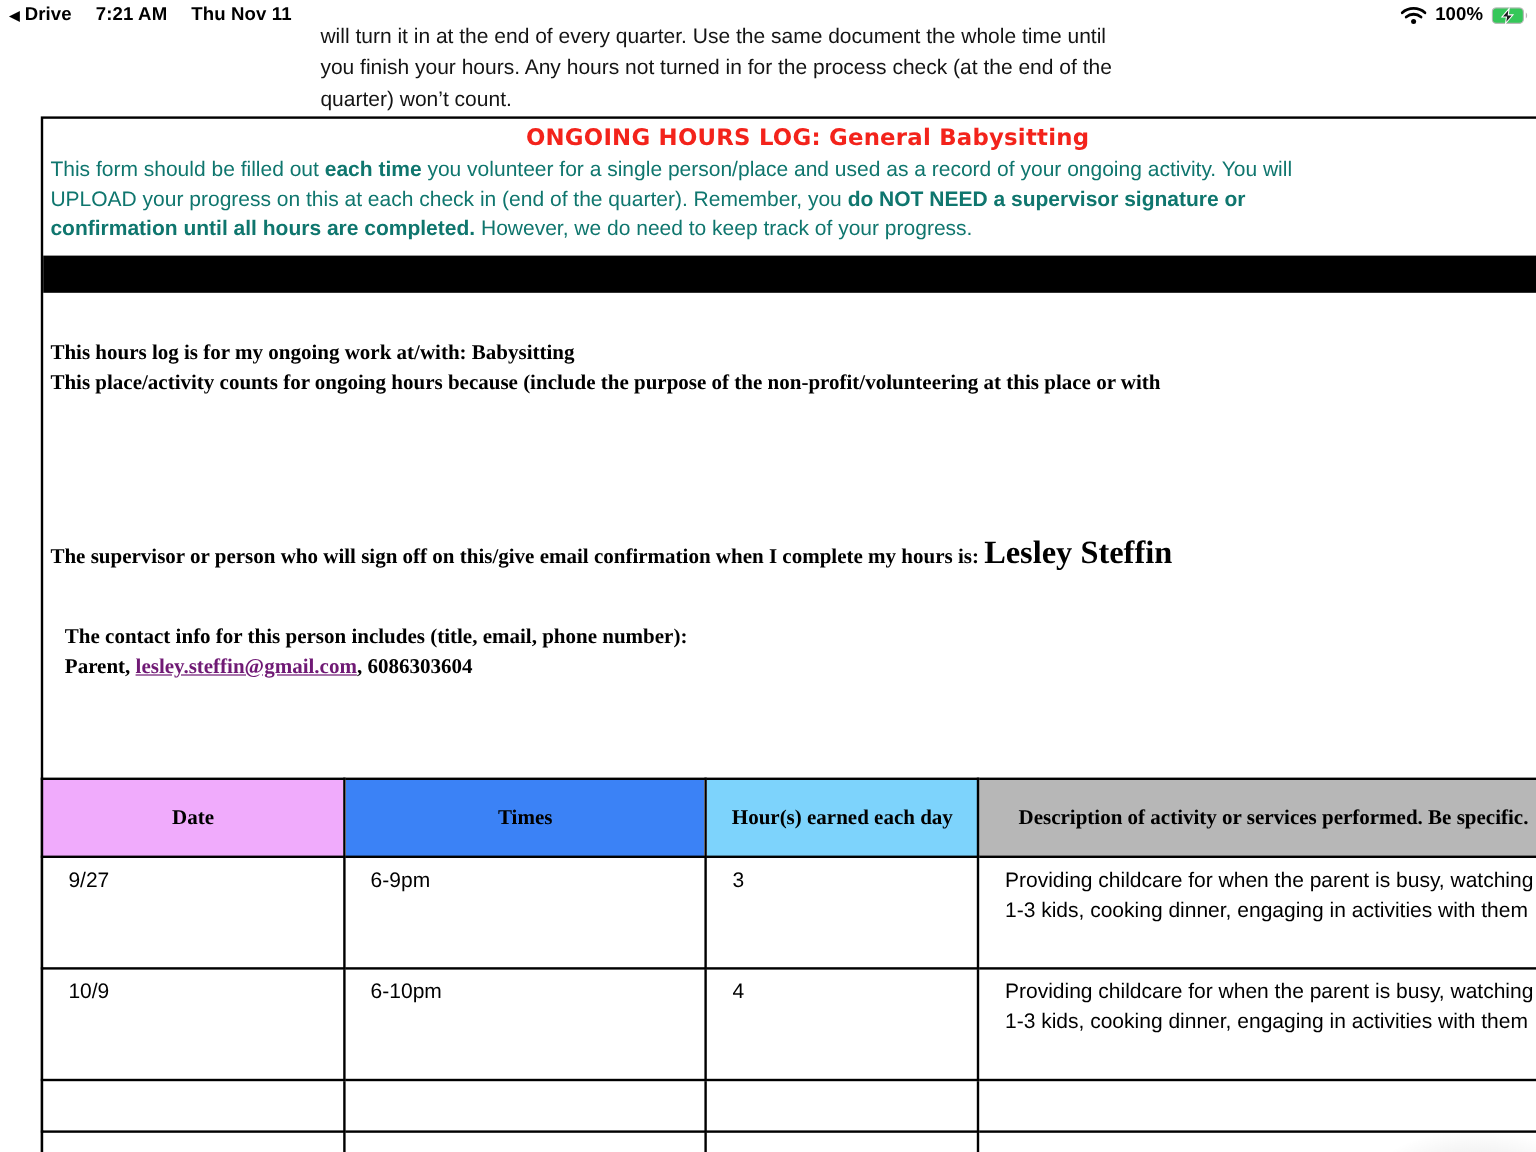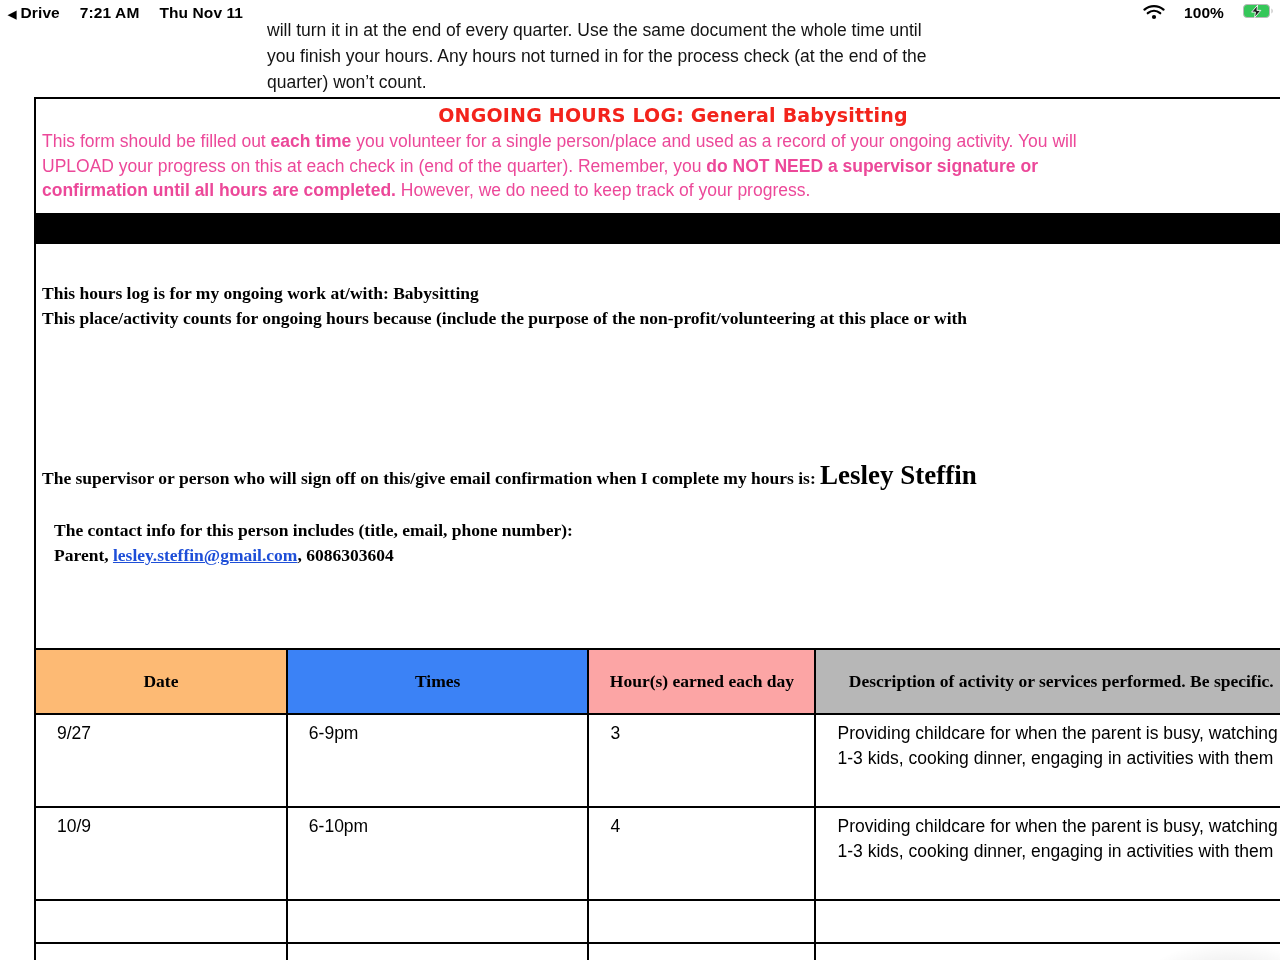--- a/index.html
+++ b/index.html
@@ -10,21 +10,21 @@
 
   
   .status-bar{
     position:absolute;top:0;left:0;width:1280px;height:26px;z-index:50;
     display:flex;justify-content:space-between;align-items:center;
     font-size:15.5px;font-weight:600;letter-spacing:.1px;
   }
   .sb-left{display:flex;align-items:center;gap:20px;padding-left:8px;}
   .sb-back{display:flex;align-items:center;gap:4px;}
   .sb-back .tri{font-size:11px;line-height:1;transform:translateY(1px);}
-  .sb-right{display:flex;gap:19px;padding-right:6px;}
+  .sb-right{display:flex;align-items:center;gap:7px;padding-right:6px;}
   .sb-right svg{display:block;}
 
   
   .doc{position:absolute;inset:0;}
 
   .scroll-text{
     position:absolute;left:267px;top:17px;
     font-size:17.5px;line-height:26px;color:#141414;white-space:nowrap;
   }
 
@@ -32,33 +32,33 @@
     position:absolute;left:34px;top:97px;width:1278px;height:1200px;
     border:2px solid #000;box-sizing:border-box;background:#fff;
   }
   .form-title{
     position:absolute;top:5px;left:0;width:100%;text-align:center;
     font-family:"DejaVu Sans",sans-serif;font-size:19px;font-weight:600;
     letter-spacing:.2px;
   }
   .intro{
     position:absolute;top:30px;left:6px;
-    font-size:17.5px;line-height:24.7px;white-space:nowrap;color:#ec4899;
+    font-size:17.5px;line-height:24.7px;white-space:nowrap;color:#0f766e;
   }
   .b{font-weight:bold;}
   .black-bar{
     position:absolute;top:114px;left:0;width:100%;height:31px;background:#000;
   }
   .serif{font-family:"Liberation Serif",serif;font-weight:bold;color:#000;}
   .work-section{
     position:absolute;top:182px;left:6px;
     font-size:17.5px;line-height:25px;white-space:nowrap;
   }
   .supervisor-line{
-    position:absolute;top:360px;left:6px;white-space:nowrap;line-height:32px;
+    position:absolute;top:345px;left:6px;white-space:nowrap;line-height:32px;
   }
   .supervisor-line .label{font-size:17.5px;}
   .supervisor-line .name{font-size:27px;}
   .contact{
     position:absolute;top:419px;left:6px;
     font-size:17.5px;line-height:25px;white-space:nowrap;margin-left:12px;
   }
   .contact a{text-decoration:underline;}
 
   
@@ -147,36 +147,36 @@
         <div>This place/activity counts for ongoing hours because (include the purpose of the non-profit/volunteering at this place or with</div>
       </div>
 
       <div class="supervisor-line serif">
         <span class="label">The supervisor or person who will sign off on this/give email confirmation when I complete my hours is: </span><span class="name">Lesley Steffin</span>
       </div>
 
       <div class="contact serif">
         <div>The contact info for this person includes (title, email, phone number):</div>
         <div>
-          <span>Parent, </span><a href="#" class="email-link" style="color: #1d4ed8;">lesley.steffin@gmail.com</a><span>, 6086303604</span>
+          <span>Parent, </span><a href="#" class="email-link" style="color: #701a75;">lesley.steffin@gmail.com</a><span>, 6086303604</span>
         </div>
       </div>
 
       <table class="hours-table">
         <colgroup>
           <col style="width:253px">
             <col style="width:303px">
             <col style="width:228px">
             <col style="width:494px">
         </colgroup>
         <thead>
           <tr>
-            <th class="th-bg" style="background: #fdba74;">Date</th>
+            <th class="th-bg" style="background: #f0abfc;">Date</th>
             <th class="th-bg" style="background: #3b82f6;">Times</th>
-            <th class="th-bg" style="background: #fca5a5;">Hour(s) earned each day</th>
+            <th class="th-bg" style="background: #7dd3fc;">Hour(s) earned each day</th>
             <th class="th-bg desc" style="background: rgb(183, 183, 183);">Description of activity or services performed. Be specific.</th>
           </tr>
         </thead>
         <tbody>
           <tr class="row-tall">
             <td>9/27</td>
             <td>6-9pm</td>
             <td>3</td>
             <td>Providing childcare for when the parent is busy, watching 1-3 kids, cooking dinner, engaging in activities with them</td>
           </tr>

